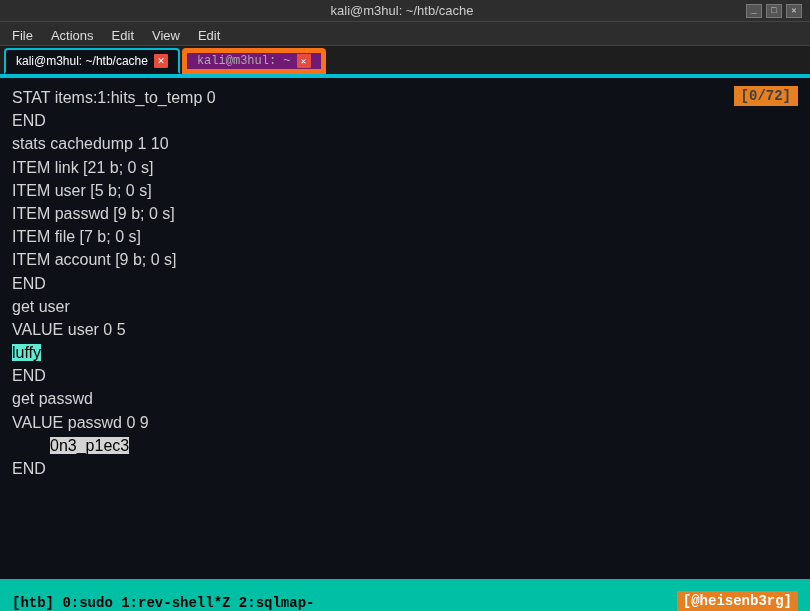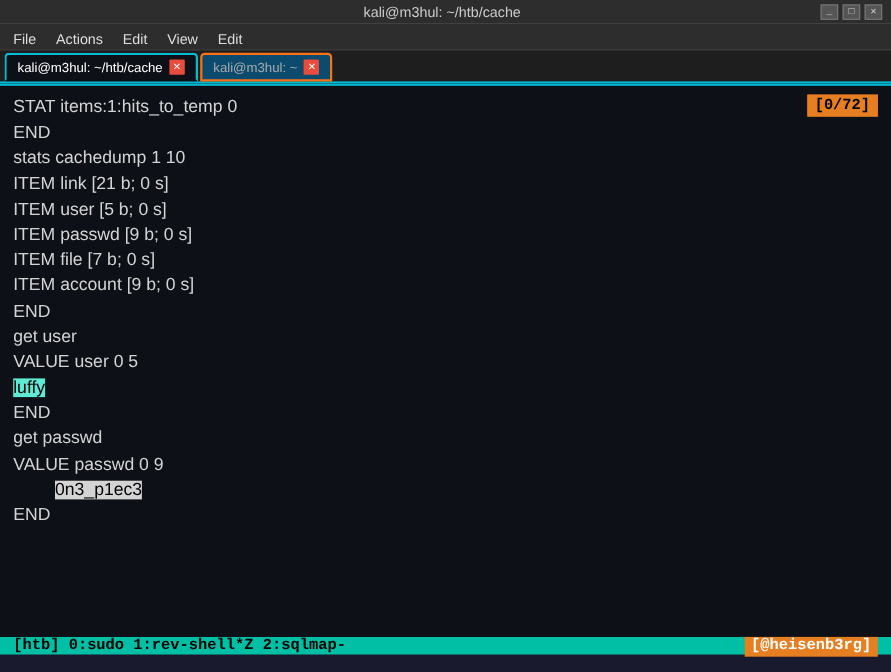--- a/index.html
+++ b/index.html
@@ -85,23 +85,24 @@
       border-top-left-radius: 4px;
       border-top-right-radius: 4px;
     }
     .tab.active {
       background: #0d1117;
       color: #fff;
       border: 2px solid #00bcd4;
       border-bottom: 2px solid #0d1117;
     }
     .tab.inactive {
-      background: #0c4a6e;
+      background: #701a75;
       color: #aaa;
-      border: 2px solid #f97316;
+      border: 5px solid #f97316;
+      font-family: Liberation Mono, monospace;
     }
     .tab-close {
       width: 14px;
       height: 14px;
       background: #e74c3c;
       display: flex;
       align-items: center;
       justify-content: center;
       font-size: 9px;
       color: #fff;
@@ -124,21 +125,21 @@
       line-height: 1.45;
       white-space: pre;
     }
 
     
     .line-counter {
       position: absolute;
       top: 8px;
       right: 12px;
       background: #e67e22;
-      color: #000000;
+      color: #404040;
       font-family: 'Courier New', Courier, monospace;
       font-size: 14px;
       font-weight: bold;
       padding: 1px 6px;
       border: 1px solid #e67e22;
     }
 
     
     .hl-orange {
       background: #5eead4;
@@ -146,23 +147,23 @@
     }
     .hl-white {
       background: #d4d4d4;
       color: #000;
       margin-left: 38px;
     }
 
     
     .status-bar {
       background: #00bfa5;
-      height: 16px;
-      display: flex;
-      align-items: center;
+      height: 32px;
+      display: flex;
+      align-items: flex-end;
       justify-content: space-between;
       padding: 0 12px;
       font-family: 'Courier New', Courier, monospace;
       font-size: 14px;
       color: #000;
       font-weight: bold;
     }
     .status-left {}
     .status-right {
       background: #e67e22;

